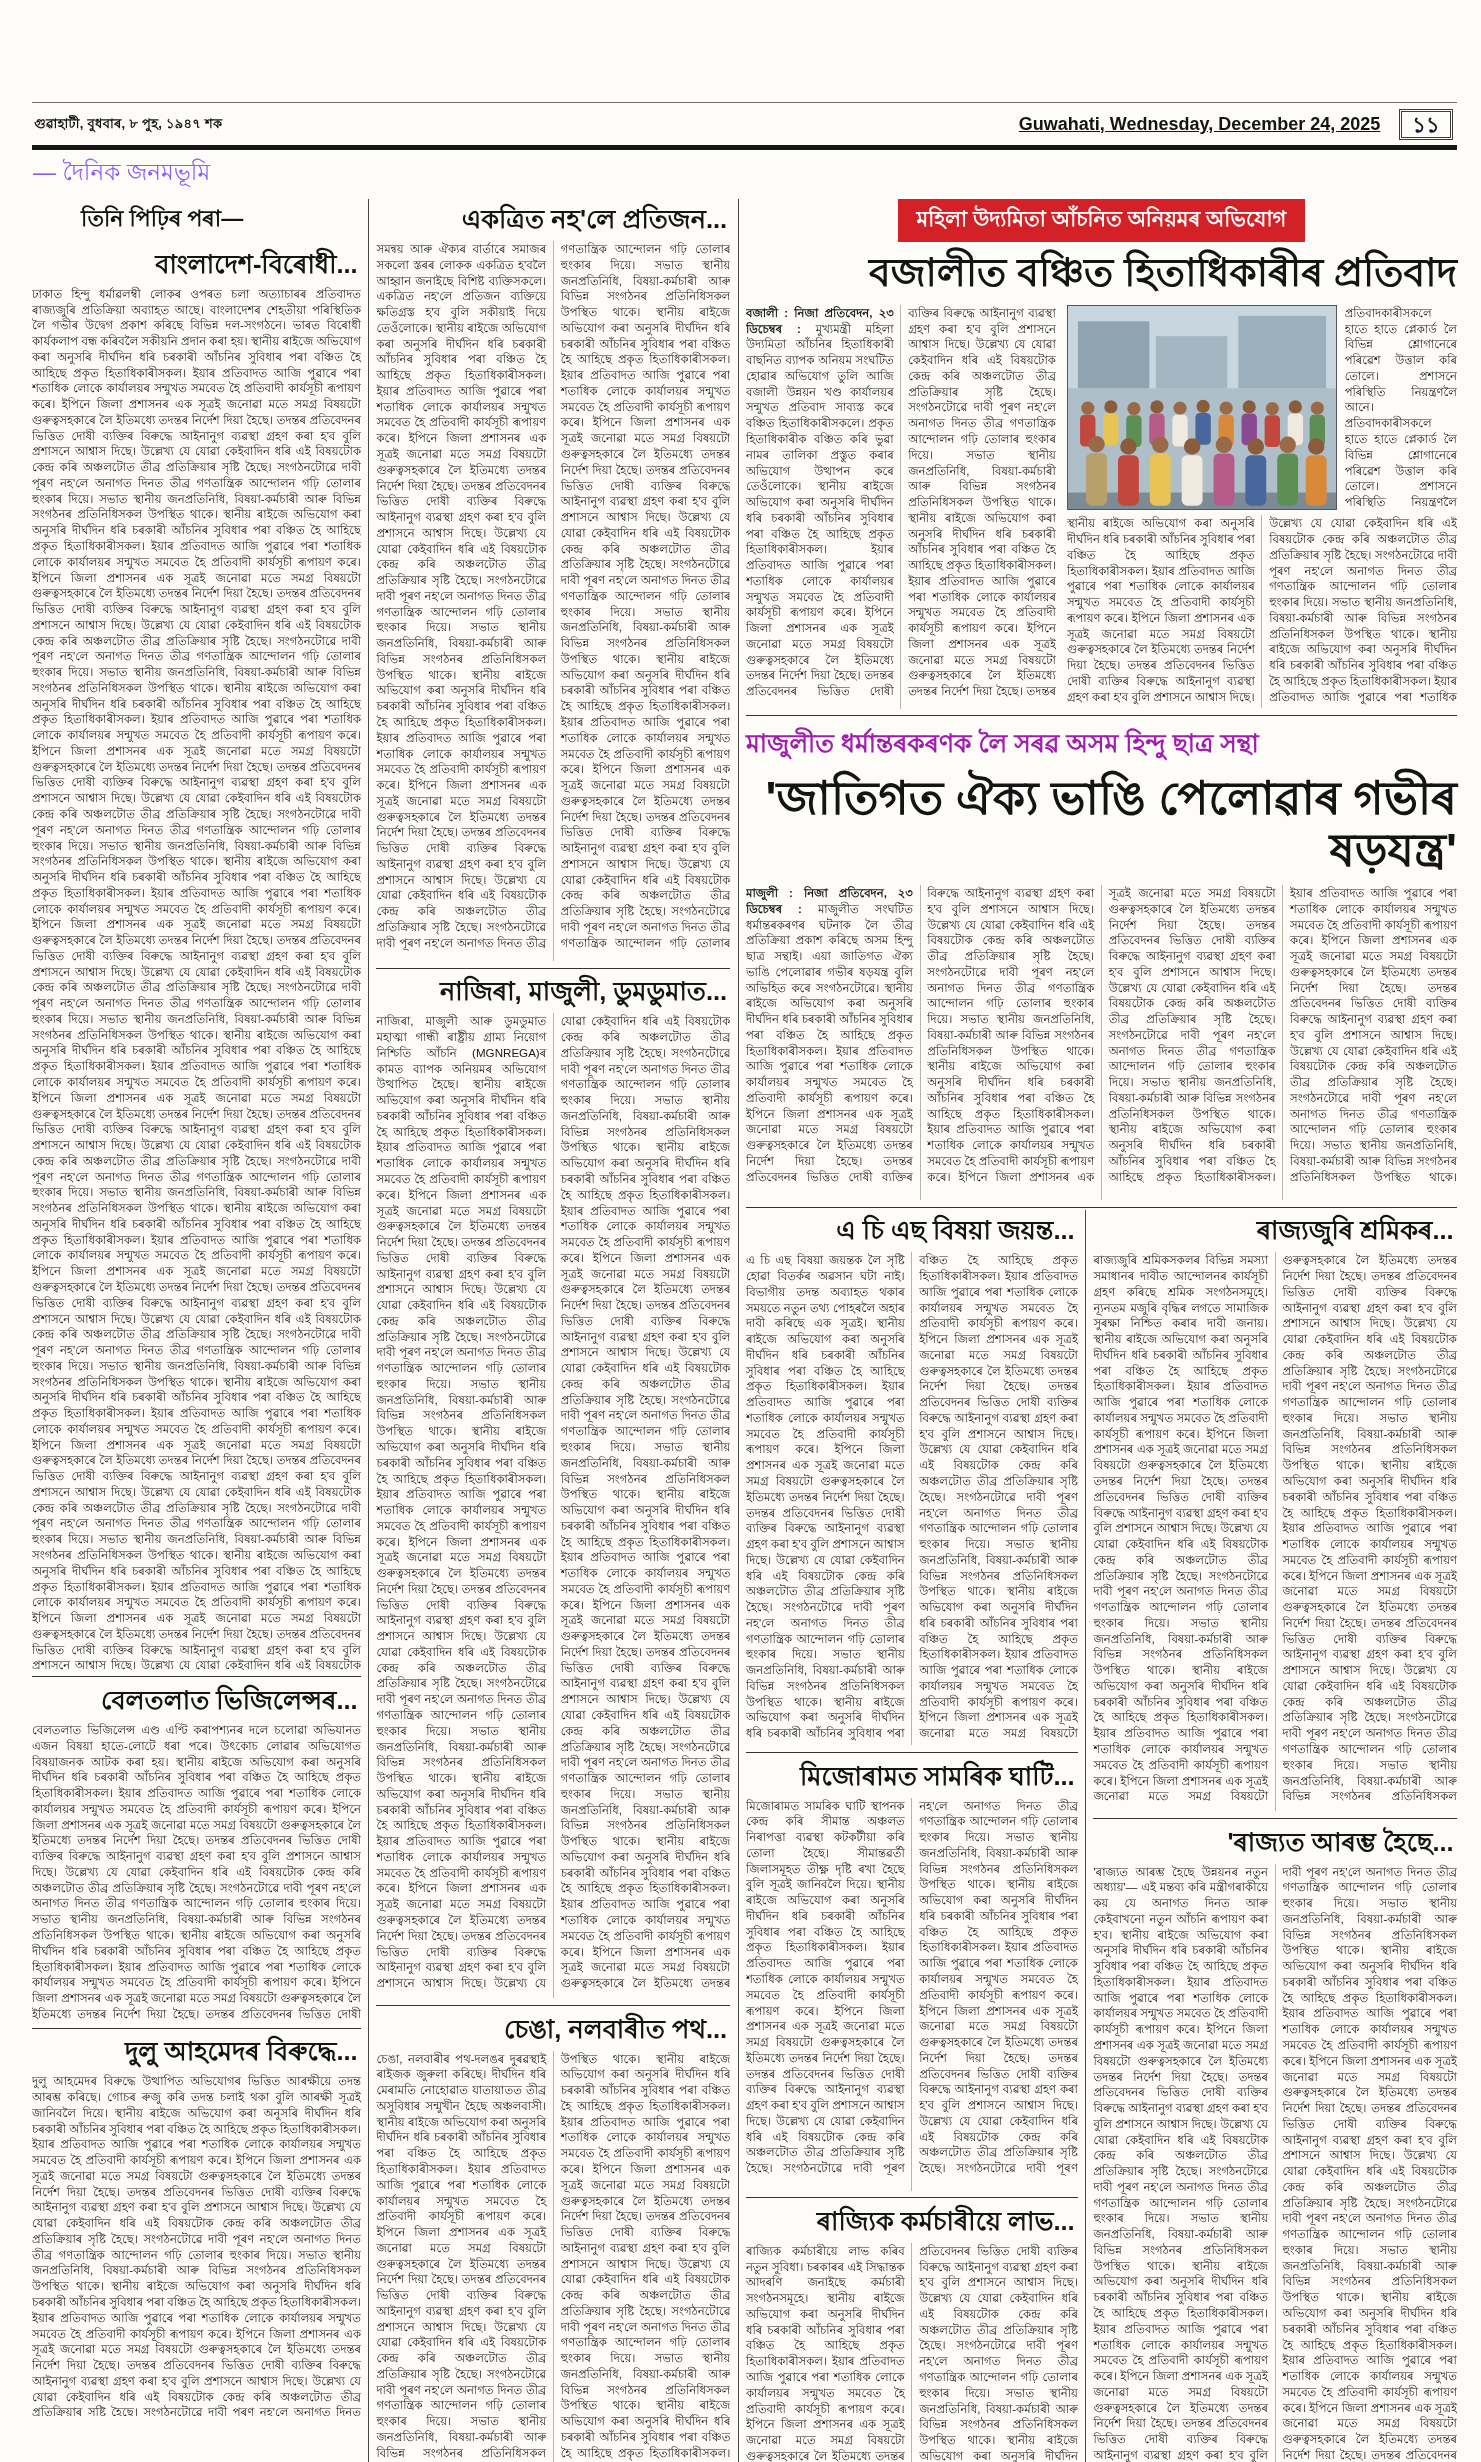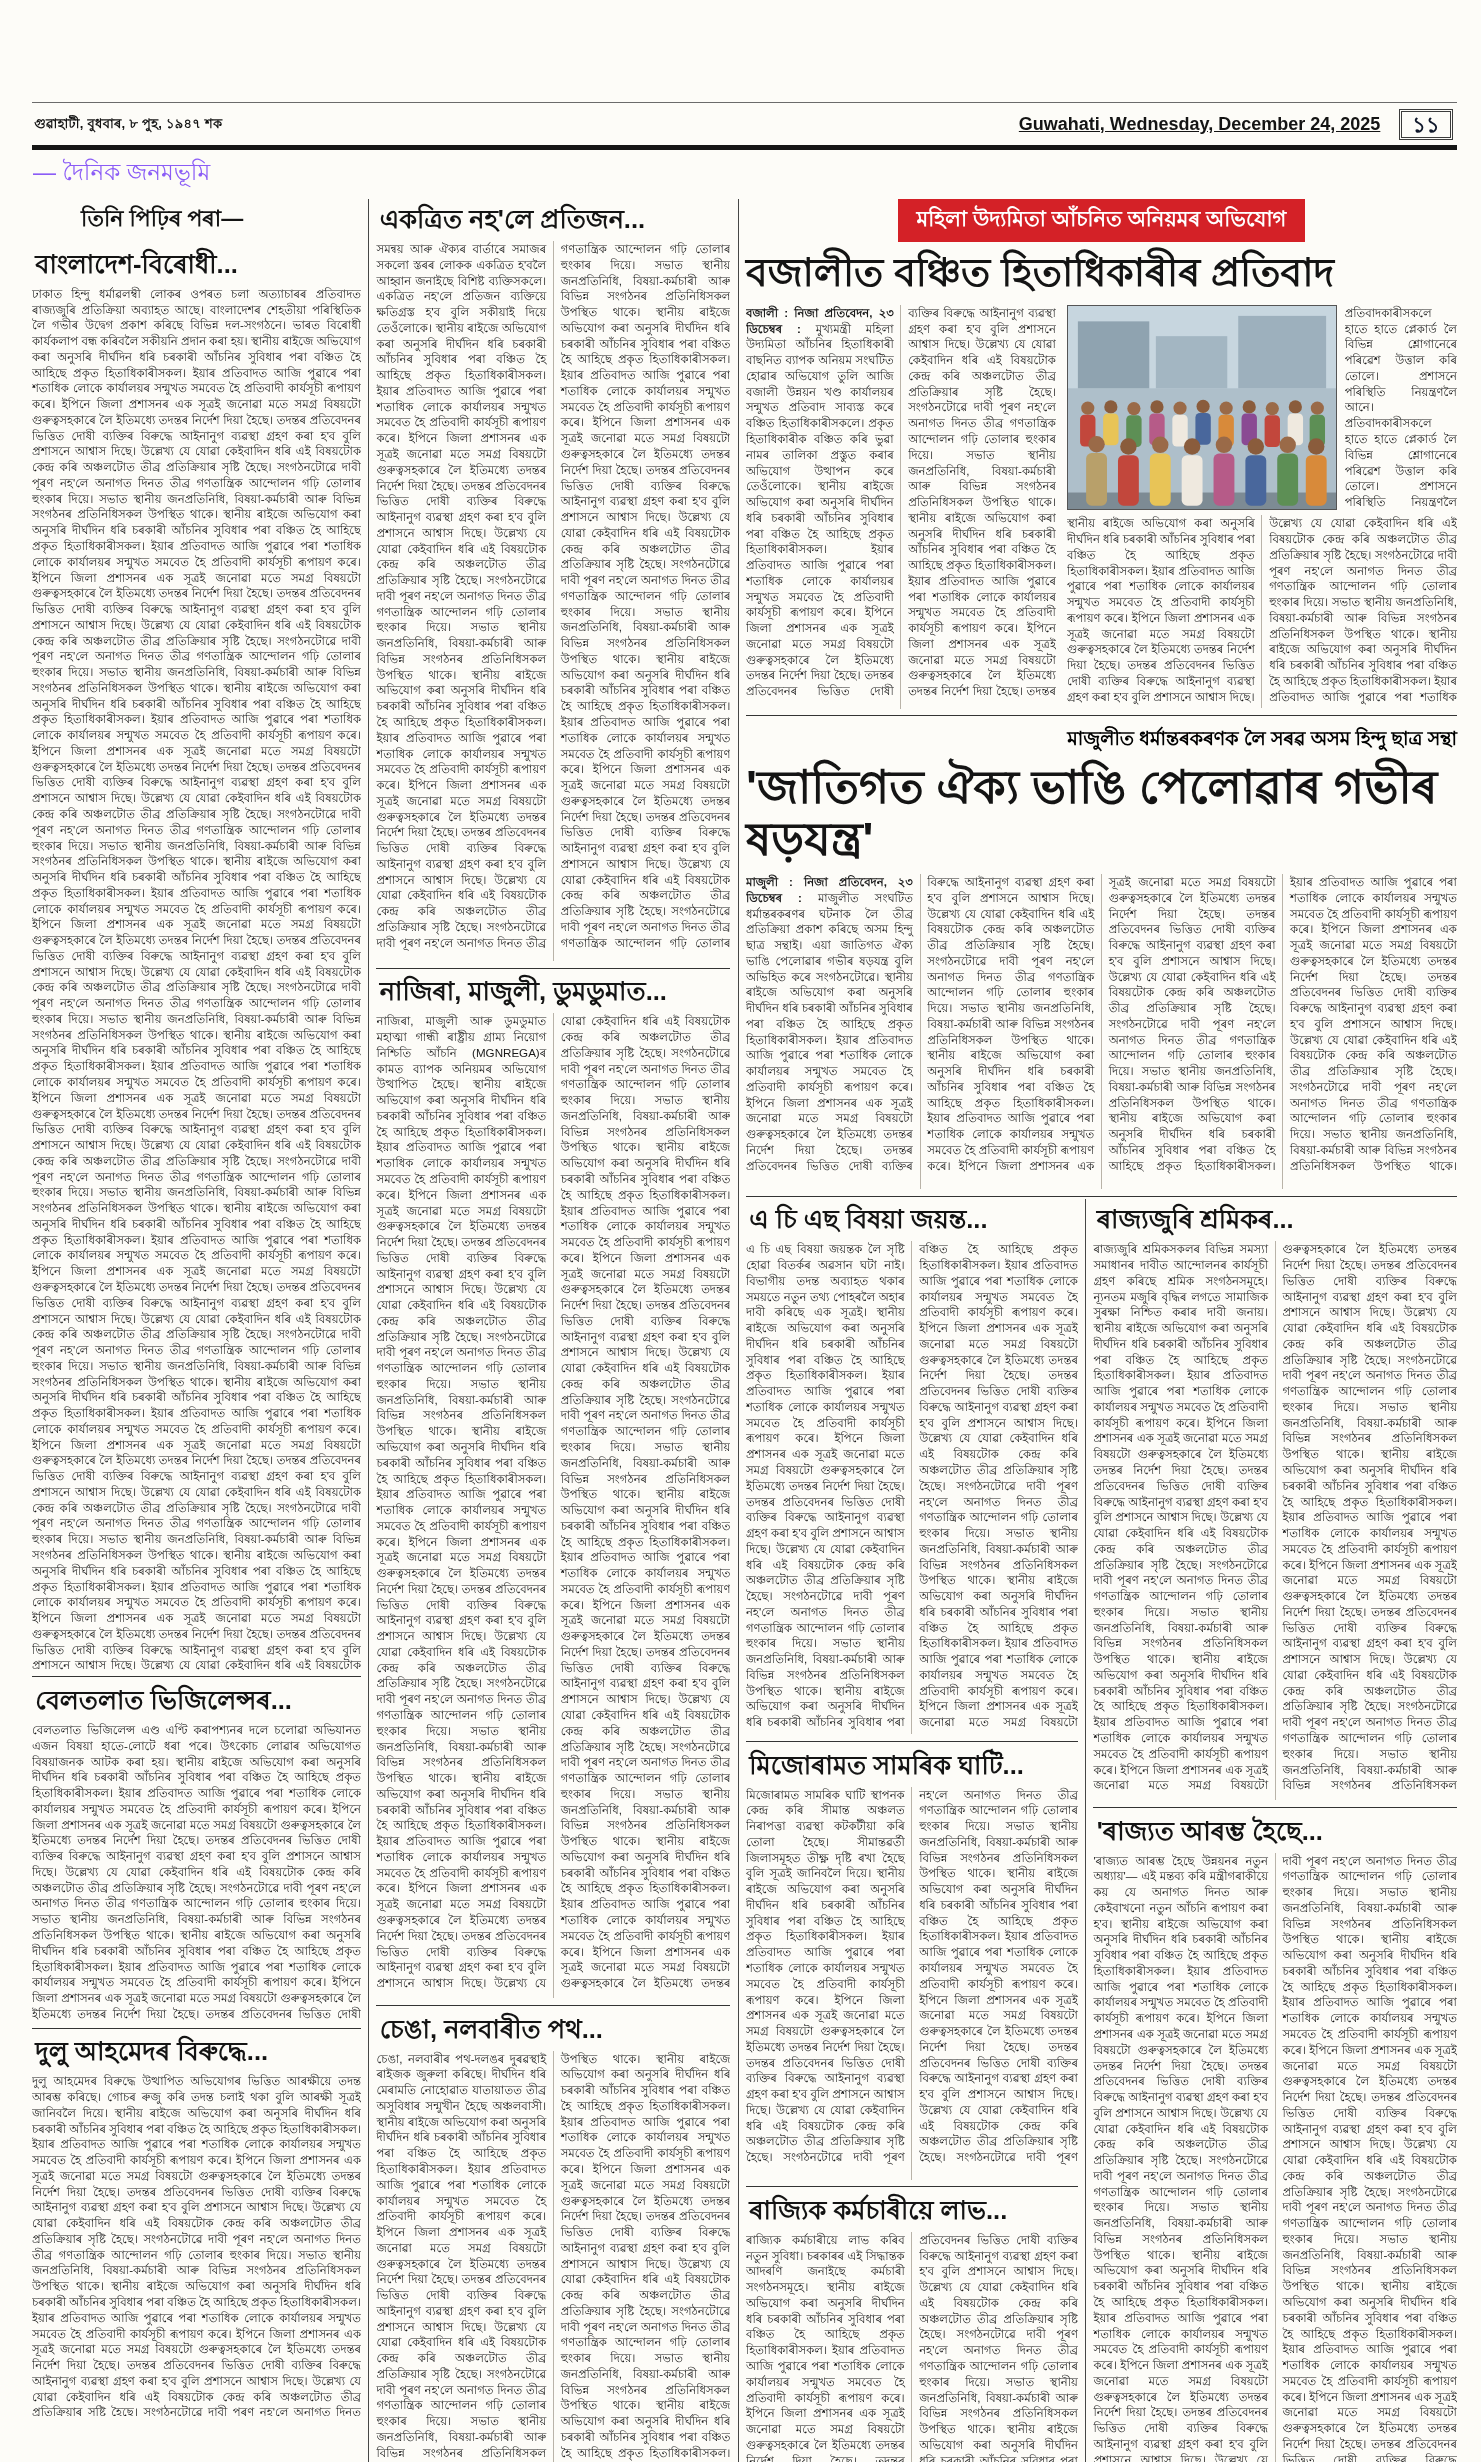--- a/index.html
+++ b/index.html
@@ -22,27 +22,27 @@
 
   
   .main { display:flex; align-items:stretch; margin-top:2.2px; }
   .vdiv { width:1.1px; background:#474747; margin:0 7.2px; flex:none; }
   .col1 { width:329px; flex:none; }
   .col2 { width:354px; flex:none; }
   .colR { flex:1; min-width:0; }
 
   .section-label { font-size:22px; font-weight:bold; padding:2.2px 0 5.5px 1.1px;margin-left:48px; }
 
-  .hl { font-weight:bold; text-align:left; line-height:1.15; }
+  .hl { font-weight:bold; text-align:right; line-height:1.15; }
   .hl-s { font-size:25.5px; padding:6.6px 3.3px 6.6px; }
   .hl-bajali { font-size:39px; padding:5.5px 0 8.9px; }
   .hl-majuli { font-size:46px; padding:3.3px 0 7.7px; }
 
   .kicker-banner { display:table; margin:0 auto 3.3px; background:#d42127; color:#ffffff; font-size:21px; font-weight:bold; padding:4.4px 19px; }
-  .kicker-red { color:#000000; font-size:19px; font-weight:bold; text-align:right; padding:5.5px 0 1.1px; }
+  .kicker-red { color:#a21caf; font-size:25px; font-weight:bold; text-align:left; padding:5.5px 0 1.1px; }
 
   .body { font-size:11.6px; line-height:1.36; text-align:justify; overflow:hidden; color:#191919; }
   .cols2 { column-count:2; column-gap:14.4px; column-rule:0.6px solid #b9b3a8; }
   .cols4 { column-count:4; column-gap:14.4px; column-rule:0.6px solid #b9b3a8; }
   .dateline { font-weight:bold; }
 
   .sep { border-top:1.1px solid #343434; margin-top:6.6px; padding-top:2.2px; }
 
   
   .bj-body { display:flex; gap:11px; height:404px; }

